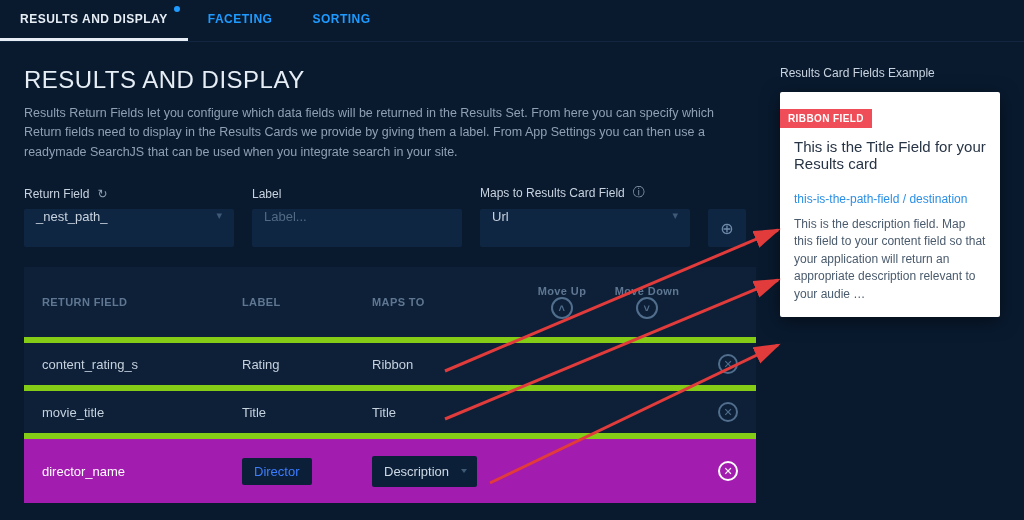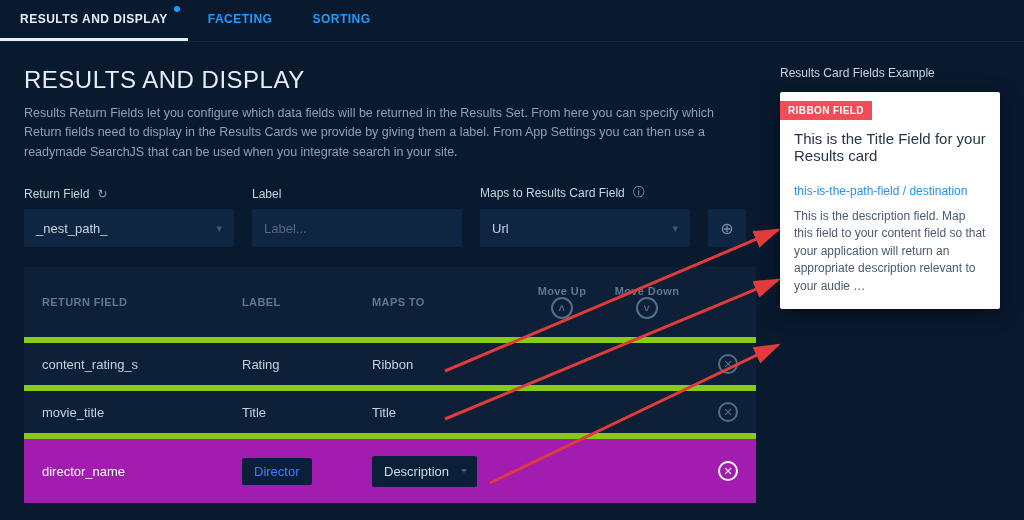--- a/index.html
+++ b/index.html
@@ -64,21 +64,21 @@
   .col.add {flex:0 0 40px;}
   .fieldlabel {
     font-size:12px; color:#c9d3df;
     display:flex; align-items:center; gap:8px;
   }
   .fieldlabel .icon {color:#8fa0b4;}
   .input, .select {
     background:#0f2642; border:none; border-radius:2px;
     height:38px; padding:0 12px;
     color:#c9d3df; font-size:13px;
-    display:flex; align-items:center; justify-content:space-between;gap:22px;
+    display:flex; align-items:flex-start; justify-content:space-between;gap:22px;
   }
   .input.placeholder { color:#526a84;}
   .select .chev { color:#3f5a77; font-size:11px;}
   .addbtn {
     width:38px; height:38px; border-radius:2px;
     background:#0f2642;
     display:flex; align-items:center; justify-content:center;
     color:#6e8aa9;
   }
   
@@ -125,21 +125,21 @@
   .delbtn {
     display:inline-flex; width:20px; height:20px;
     border:2px solid #516e8d; border-radius:50%;
     align-items:center; justify-content:center;
     color:#516e8d; font-size:11px; line-height:1;
   }
   
   .exlabel { font-size:12px; color:#c9d3df; margin-bottom:12px;}
   .card {
     background:#fff; border-radius:2px;
-    padding:10px 14px 14px;
+    padding:18px 14px 14px;
     box-shadow:0 4px 18px rgba(0,0,0,.5);
     color:#2a3646;
     font-size:13px;
   }
   .ribbon {
     display:inline-block;
     background:#ef4d57; color:#fff;
     font-size:10px; font-weight:700; letter-spacing:.4px;
     padding:4px 8px; margin:-10px 0 10px -14px;
   }

